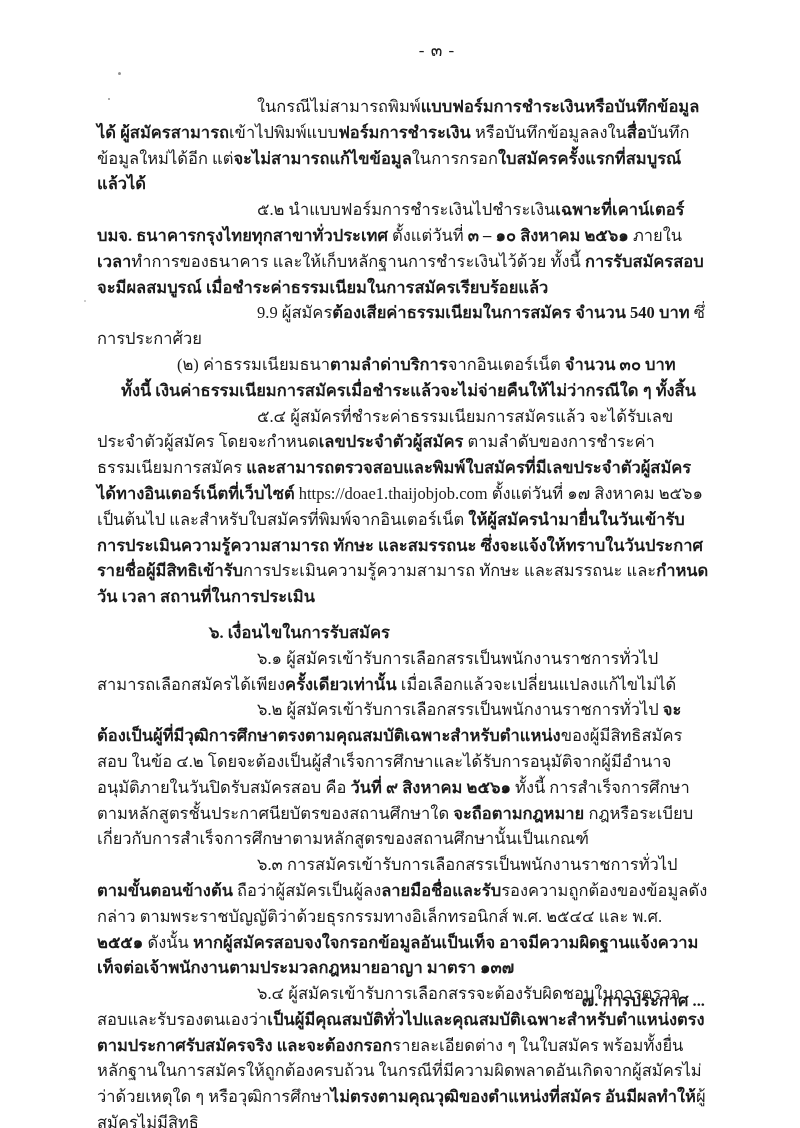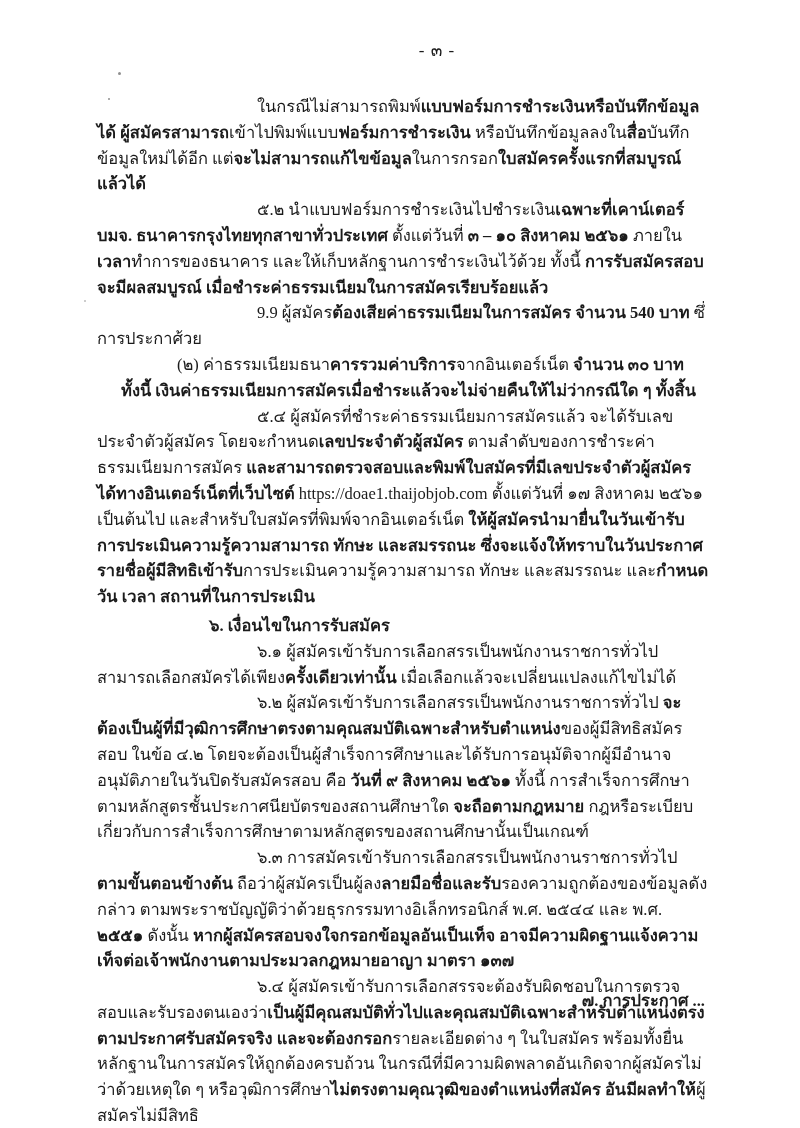--- a/index.html
+++ b/index.html
@@ -19,21 +19,21 @@
   }
   .doc{
     position:absolute;left:97px;top:94px;width:612px;
     font-size:16.5px;line-height:25.8px;
     text-align:left;
   }
   .p{margin:0;}
   .para{text-indent:160px;}
   .item{padding-left:80px;}
   .note{padding-left:24px;}
-  .heading{padding-left:112px;margin-top:3px;}
+  .heading{padding-left:112px;margin-top:10px;}
   .b{font-weight:bold;}
   .continuation{
     position:absolute;top:987px;left:97px;width:608px;
     text-align:right;
     font-size:16.5px;font-weight:bold;
   }
   .speck{position:absolute;background:#8f8f8f;border-radius:50%;}
   .speck.s1{left:118px;top:72px;width:3px;height:3px;}
   .speck.s2{left:108px;top:98px;width:2px;height:2px;}
   .speck.s3{left:84px;top:300px;width:2px;height:2px;opacity:.6;}
@@ -41,21 +41,21 @@
 </head>
 <body>
 
 <div class="page">
   <div class="page-number">- ๓ -</div>
 
   <div class="doc">
       <div class="p para"><span>ในกรณีไม่สามารถพิมพ์</span><span class="b">แบบฟอร์มการชำระเงินหรือบันทึกข้อมูลได้ ผู้สมัครสามารถ</span><span>เข้าไปพิมพ์แบบ</span><span class="b">ฟอร์มการชำระเงิน</span><span> หรือบันทึกข้อมูลลงใน</span><span class="b">สื่อ</span><span>บันทึกข้อมูลใหม่ได้อีก แต่</span><span class="b">จะไม่สามารถแก้ไขข้อมูล</span><span>ในการกรอก</span><span class="b">ใบสมัครครั้งแรกที่สมบูรณ์แล้วได้</span></div>
       <div class="p para"><span>๕.๒ นำแบบฟอร์มการชำระเงินไปชำระเงิน</span><span class="b">เฉพาะที่เคาน์เตอร์ บมจ. ธนาคารกรุงไทยทุกสาขาทั่วประเทศ</span><span> ตั้งแต่วันที่ </span><span class="b">๓ – ๑๐ สิงหาคม ๒๕๖๑</span><span> ภายใน</span><span class="b">เวลา</span><span>ทำการของธนาคาร และให้เก็บหลักฐานการชำระเงินไว้ด้วย ทั้งนี้ </span><span class="b">การรับสมัครสอบจะมีผลสมบูรณ์ เมื่อชำระค่าธรรมเนียมในการสมัครเรียบร้อยแล้ว</span></div>
       <div class="p para"><span>9.9 ผู้สมัคร</span><span class="b">ต้องเสียค่าธรรมเนียมในการสมัคร จำนวน 540 บาท</span><span> ซึ่การประกาศ้วย</span></div>
-      <div class="p item"><span>(๒) ค่าธรรมเนียมธนา</span><span class="b">คารรวมค่าบริการ</span><span>จากอินเตอร์เน็ต </span><span class="b">จำนวน ๓๐ บาท</span></div>
+      <div class="p item"><span>(๒) ค่าธรรมเนียมธนา</span><span class="b">ตามลำด่าบริการ</span><span>จากอินเตอร์เน็ต </span><span class="b">จำนวน ๓๐ บาท</span></div>
       <div class="p note"><span class="b">ทั้งนี้ เงินค่าธรรมเนียมการสมัครเมื่อชำระแล้วจะไม่จ่ายคืนให้ไม่ว่ากรณีใด ๆ ทั้งสิ้น</span></div>
       <div class="p para"><span>๕.๔ ผู้สมัครที่ชำระค่าธรรมเนียมการสมัครแล้ว จะได้รับเลขประจำตัวผู้สมัคร โดยจะกำหนด</span><span class="b">เลขประจำตัวผู้สมัคร</span><span> ตามลำดับของการชำระค่าธรรมเนียมการสมัคร </span><span class="b">และสามารถตรวจสอบและพิมพ์ใบสมัครที่มีเลขประจำตัวผู้สมัครได้ทางอินเตอร์เน็ตที่เว็บไซต์</span><span> https://doae1.thaijobjob.com ตั้งแต่วันที่ ๑๗ สิงหาคม ๒๕๖๑ เป็นต้นไป และสำหรับใบสมัครที่พิมพ์จากอินเตอร์เน็ต </span><span class="b">ให้ผู้สมัครนำมายื่นในวันเข้ารับการประเมินความรู้ความสามารถ ทักษะ และสมรรถนะ ซึ่งจะแจ้งให้ทราบในวันประกาศรายชื่อผู้มีสิทธิเข้ารับ</span><span>การประเมินความรู้ความสามารถ ทักษะ และสมรรถนะ และ</span><span class="b">กำหนดวัน เวลา สถานที่ในการประเมิน</span></div>
       <div class="p heading"><span class="b">๖. เงื่อนไขในการรับสมัคร</span></div>
       <div class="p para"><span>๖.๑ ผู้สมัครเข้ารับการเลือกสรรเป็นพนักงานราชการทั่วไป สามารถเลือกสมัครได้เพียง</span><span class="b">ครั้งเดียวเท่านั้น</span><span> เมื่อเลือกแล้วจะเปลี่ยนแปลงแก้ไขไม่ได้</span></div>
       <div class="p para"><span>๖.๒ ผู้สมัครเข้ารับการเลือกสรรเป็นพนักงานราชการทั่วไป </span><span class="b">จะต้องเป็นผู้ที่มีวุฒิการศึกษาตรงตามคุณสมบัติเฉพาะสำหรับตำแหน่ง</span><span>ของผู้มีสิทธิสมัครสอบ ในข้อ ๔.๒ โดยจะต้องเป็นผู้สำเร็จการศึกษาและได้รับการอนุมัติจากผู้มีอำนาจอนุมัติภายในวันปิดรับสมัครสอบ คือ </span><span class="b">วันที่ ๙ สิงหาคม ๒๕๖๑</span><span> ทั้งนี้ การสำเร็จการศึกษาตามหลักสูตรชั้นประกาศนียบัตรของสถานศึกษาใด </span><span class="b">จะถือตามกฎหมาย</span><span> กฎหรือระเบียบเกี่ยวกับการสำเร็จการศึกษาตามหลักสูตรของสถานศึกษานั้นเป็นเกณฑ์</span></div>
       <div class="p para"><span>๖.๓ การสมัครเข้ารับการเลือกสรรเป็นพนักงานราชการทั่วไป </span><span class="b">ตามขั้นตอนข้างต้น</span><span> ถือว่าผู้สมัครเป็นผู้ลง</span><span class="b">ลายมือชื่อและรับ</span><span>รองความถูกต้องของข้อมูลดังกล่าว ตามพระราชบัญญัติว่าด้วยธุรกรรมทางอิเล็กทรอนิกส์ พ.ศ. ๒๕๔๔ และ พ.ศ. </span><span class="b">๒๕๕๑</span><span> ดังนั้น </span><span class="b">หากผู้สมัครสอบจงใจกรอกข้อมูลอันเป็นเท็จ อาจมีความผิดฐานแจ้งความเท็จต่อเจ้าพนักงานตามประมวลกฎหมายอาญา มาตรา ๑๓๗</span></div>
       <div class="p para"><span>๖.๔ ผู้สมัครเข้ารับการเลือกสรรจะต้องรับผิดชอบในการตรวจสอบและรับรองตนเองว่า</span><span class="b">เป็นผู้มีคุณสมบัติทั่วไปและคุณสมบัติเฉพาะสำหรับตำแหน่งตรงตามประกาศรับสมัครจริง และจะต้องกรอก</span><span>รายละเอียดต่าง ๆ ในใบสมัคร พร้อมทั้งยื่นหลักฐานในการสมัครให้ถูกต้องครบถ้วน ในกรณีที่มีความผิดพลาดอันเกิดจากผู้สมัครไม่ว่าด้วยเหตุใด ๆ หรือวุฒิการศึกษา</span><span class="b">ไม่ตรงตามคุณวุฒิของตำแหน่งที่สมัคร อันมีผลทำให้</span><span>ผู้สมัครไม่มีสิทธิ</span></div>
     </div>
 
   <div class="continuation">๗. การประกาศ ...</div>

